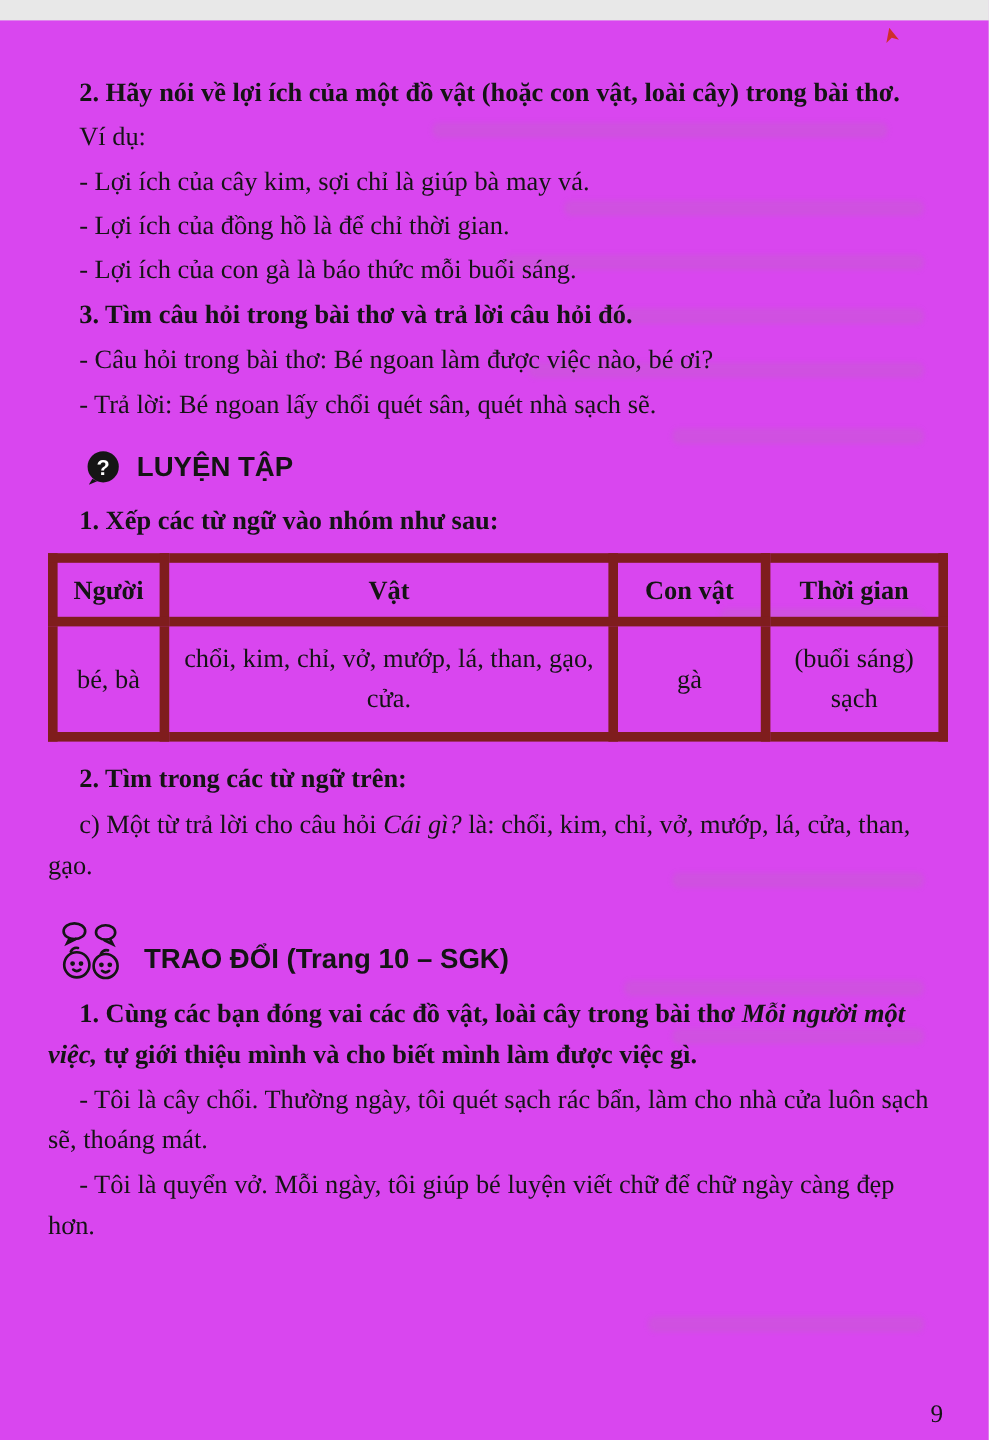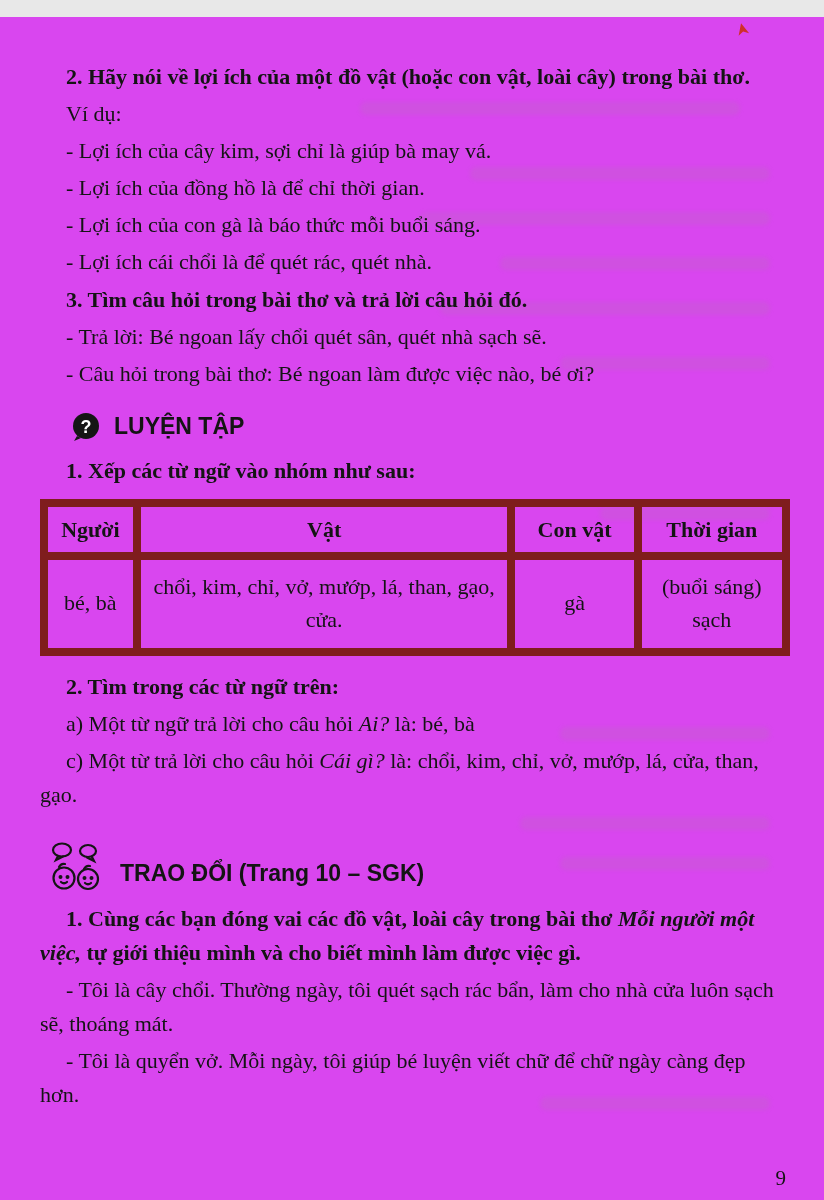--- a/index.html
+++ b/index.html
@@ -103,25 +103,24 @@
 
   <div class="content">
 
     <p class="bold indent">2. Hãy nói về lợi ích của một đồ vật (hoặc con vật, loài cây) trong bài thơ.</p>
 
     <p class="indent">Ví dụ:</p>
 
     <p class="indent">- Lợi ích của cây kim, sợi chỉ là giúp bà may vá.</p>
     <p class="indent">- Lợi ích của đồng hồ là để chỉ thời gian.</p>
     <p class="indent">- Lợi ích của con gà là báo thức mỗi buổi sáng.</p>
-    <p class="indent">- Lợi ích cái chổi là để quét rác, quét nhà.</p>
 
     <p class="bold indent">3. Tìm câu hỏi trong bài thơ và trả lời câu hỏi đó.</p>
+    <p class="indent">- Câu hỏi trong bài thơ: Bé ngoan làm được việc nào, bé ơi?</p>
     <p class="indent">- Trả lời: Bé ngoan lấy chổi quét sân, quét nhà sạch sẽ.</p>
-    <p class="indent">- Câu hỏi trong bài thơ: Bé ngoan làm được việc nào, bé ơi?</p>
 
     <div class="section-header lt">
       <span class="icon">
         <svg width="32" height="32" viewBox="0 0 32 32">
           <circle cx="16" cy="15" r="13" fill="#151515"></circle>
           <path d="M7 25 L4 30 L11 27 Z" fill="#151515"></path>
           <text x="16" y="22" text-anchor="middle" font-family="Liberation Sans, sans-serif" font-size="18" font-weight="bold" fill="#ffffff">?</text>
         </svg>
       </span>
       <span>LUYỆN TẬP</span>
@@ -150,21 +149,20 @@
         <td>
           <span class="stack-line">(buổi sáng)</span>
           <span class="stack-line">sạch</span>
         </td>
       </tr>
     </tbody>
       </table>
 
     <p class="bold indent">2. Tìm trong các từ ngữ trên:</p>
 
-    <p class="indent"><span>a) Một từ ngữ trả lời cho câu hỏi </span><span class="ital">Ai?</span><span> là: bé, bà</span></p>
     <p class="indent"><span>c) Một từ trả lời cho câu hỏi </span><span class="ital">Cái gì?</span><span> là: chổi, kim, chỉ, vở, mướp, lá, cửa, than, gạo.</span></p>
 
     <div class="section-header td">
       <span class="icon">
         <svg width="62" height="50" viewBox="0 0 62 50" fill="none" stroke="#151515" stroke-width="2.2" stroke-linecap="round">
           <ellipse cx="16" cy="8" rx="9" ry="6.5"></ellipse>
           <path d="M12 14 L10 18 L17 14.5" fill="none"></path>
           <ellipse cx="42" cy="9" rx="8" ry="6"></ellipse>
           <path d="M46 15 L48 19 L41 15.5" fill="none"></path>
           <circle cx="18" cy="36" r="10.5"></circle>

